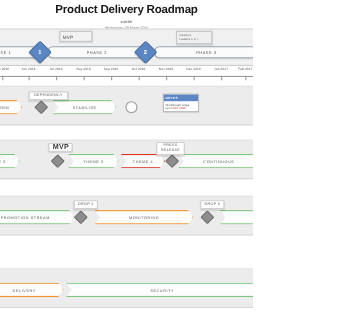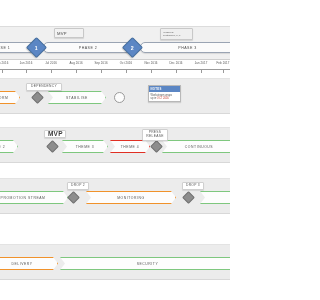--- a/index.html
+++ b/index.html
@@ -92,20 +92,25 @@
   .notes-hd { background:#5b86c4; color:#fff; font-size:2.8px; font-weight:bold;
               padding:1px 1.5px; letter-spacing:.3px; }
   .notes-bd { font-size:2.6px; color:#555; padding:1.5px; line-height:3.2px; }
   .notes-date { color:#c0392b; }
 </style>
 </head>
 <body>
 
 <div class="canvas">
 
+  <div class="header">
+    <div class="title">Product Delivery Roadmap</div>
+    <div class="subtitle">subtitle</div>
+    <div class="hdate">Wednesday, 09 March 2016</div>
+  </div>
   <div class="hdr-rule"></div>
 
   <div class="band" id="band">
       <div class="phase" style="left: -34px; width: 70px;">PHASE 1</div>
       <div class="phase" style="left: 43px; width: 90px;">PHASE 2</div>
       <div class="phase" style="left: 140px; width: 95px;">PHASE 3</div>
       <div class="callout mvp" style="left: 54px; top: 1px; width: 30px; white-space: pre-line;">MVP</div>
       <div class="callout ver" style="left: 160px; top: 1px; width: 33px; white-space: pre-line;">Version 2
 Features 5, 6, 7</div>
       <div class="ms" style="left: 29px;">

